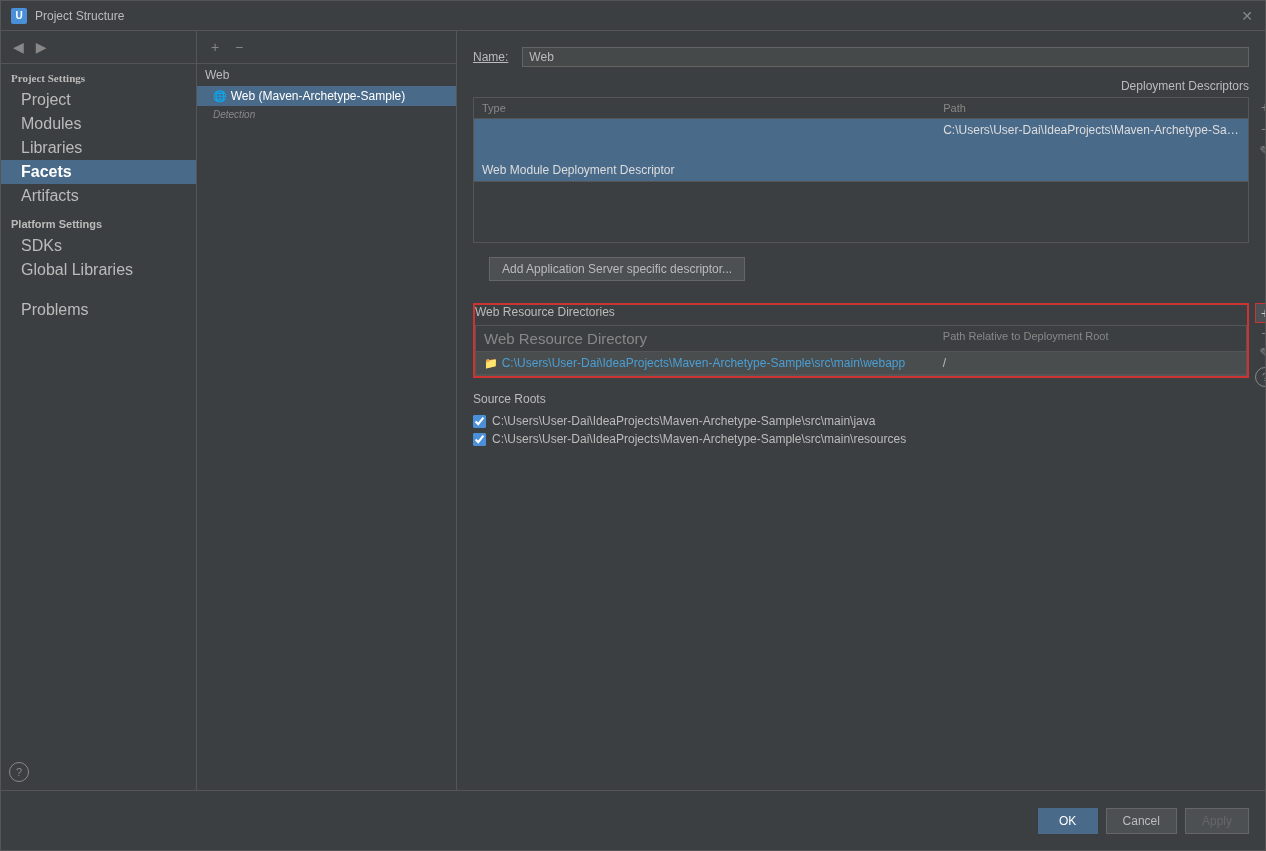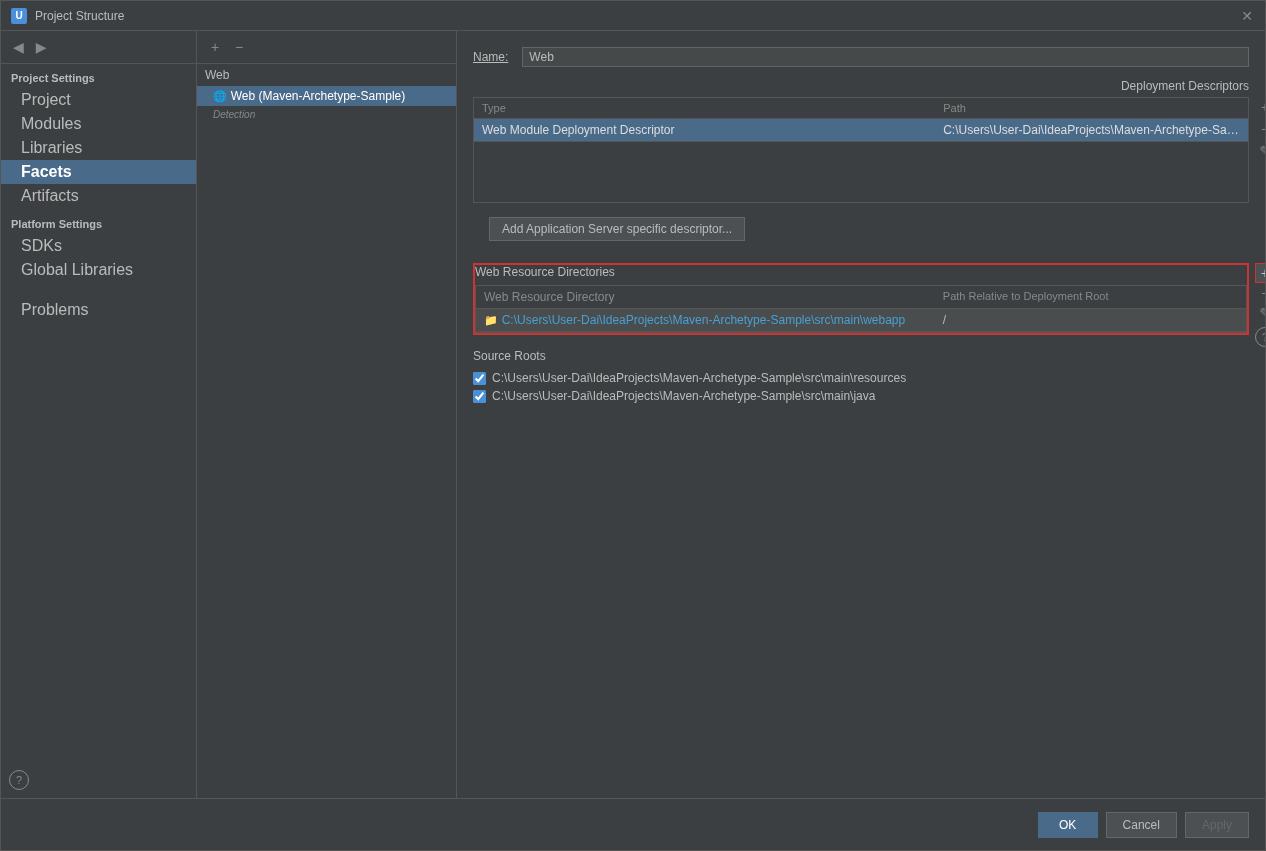--- a/index.html
+++ b/index.html
@@ -88,20 +88,21 @@
       cursor: pointer;
       font-size: 14px;
       padding: 2px 4px;
     }
 
     .sidebar-section-title {
       color: #bbbbbb;
       font-weight: bold;
       font-size: 11px;
       padding: 8px 10px 4px 10px;
+      font-family: Liberation Serif, serif;
     }
 
     .sidebar-item {
       padding: 3px 10px 3px 20px;
       color: #bbbbbb;
       cursor: pointer;
       font-size: 16px;
     }
     .sidebar-item.active {
       background: #4a6a8a;
@@ -280,20 +281,21 @@
       padding: 4px 8px;
       font-size: 12px;
       color: #dddddd;
       flex: 1;
       overflow: hidden;
       text-overflow: ellipsis;
       white-space: nowrap;
     }
     .data-table-row .cell:first-child {
       flex: 1.5;
+      margin-top: 40px;
     }
 
     .add-descriptor-btn {
       margin: 6px 16px;
       padding: 4px 12px;
       background: #4c5052;
       border: 1px solid #666;
       color: #bbbbbb;
       cursor: pointer;
       font-size: 12px;
@@ -316,21 +318,21 @@
       position: relative;
     }
     .web-resource-table-header {
       display: flex;
       background: #3c3f41;
       border-bottom: 1px solid #555;
     }
     .web-resource-table-header .col {
       padding: 4px 8px;
       color: #888;
-      font-size: 12px;
+      font-size: 15px;
       flex: 1.5;
     }
     .web-resource-table-header .col2 {
       padding: 4px 8px;
       color: #888;
       font-size: 11px;
       flex: 1;
     }
 
     .web-resource-row {
@@ -377,21 +379,21 @@
     .source-root-item input[type="checkbox"] {
       accent-color: #4a90d9;
     }
     .source-root-item .path-text {
       color: #bbbbbb;
       font-size: 12px;
     }
 
     
     .bottom-bar {
-      height: 52px;
+      height: 60px;
       background: #3c3f41;
       border-top: 1px solid #555;
       display: flex;
       align-items: center;
       justify-content: flex-end;
       padding: 0 16px;
       gap: 8px;
       flex-shrink: 0;
     }
     .action-btn {
@@ -535,25 +537,25 @@
             <div class="side-btn">−</div>
             <div class="side-btn">✎</div>
             <div style="color: #888; width: 20px; height: 20px; display: flex; align-items: center; justify-content: center; cursor: pointer; font-size: 11px; border-radius: 50%; border: 1px solid #888; margin-top: 4px;">?</div>
           </div>
         </div>
 
         <div class="source-roots-section">
           <div class="section-title">Source Roots</div>
           <div class="source-root-item">
             <input type="checkbox" checked="" style="">
-            <span class="path-text">C:\Users\User-Dai\IdeaProjects\Maven-Archetype-Sample\src\main\resources</span>
+            <span class="path-text">C:\Users\User-Dai\IdeaProjects\Maven-Archetype-Sample\src\main\java</span>
           </div>
           <div class="source-root-item">
             <input type="checkbox" checked="" style="">
-            <span class="path-text">C:\Users\User-Dai\IdeaProjects\Maven-Archetype-Sample\src\main\java</span>
+            <span class="path-text">C:\Users\User-Dai\IdeaProjects\Maven-Archetype-Sample\src\main\resources</span>
           </div>
         </div>
 
       </div>
     </div>
   </div>
 
   <div class="bottom-bar">
     <button class="action-btn primary">OK</button>
     <button class="action-btn">Cancel</button>

